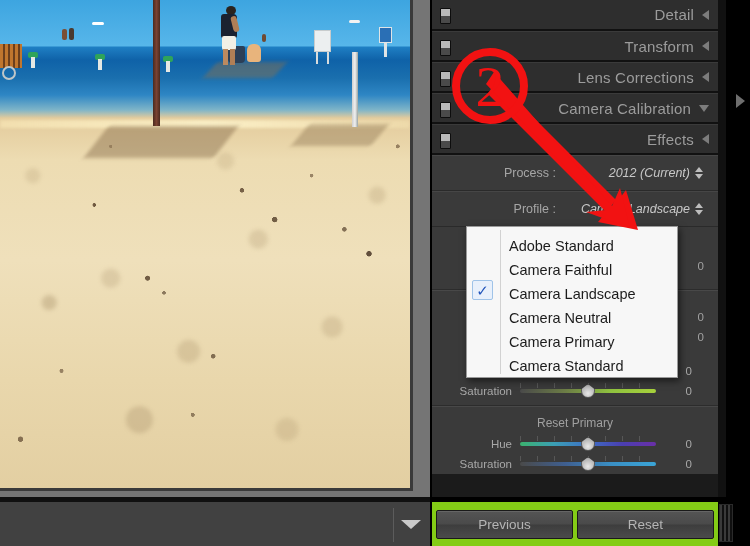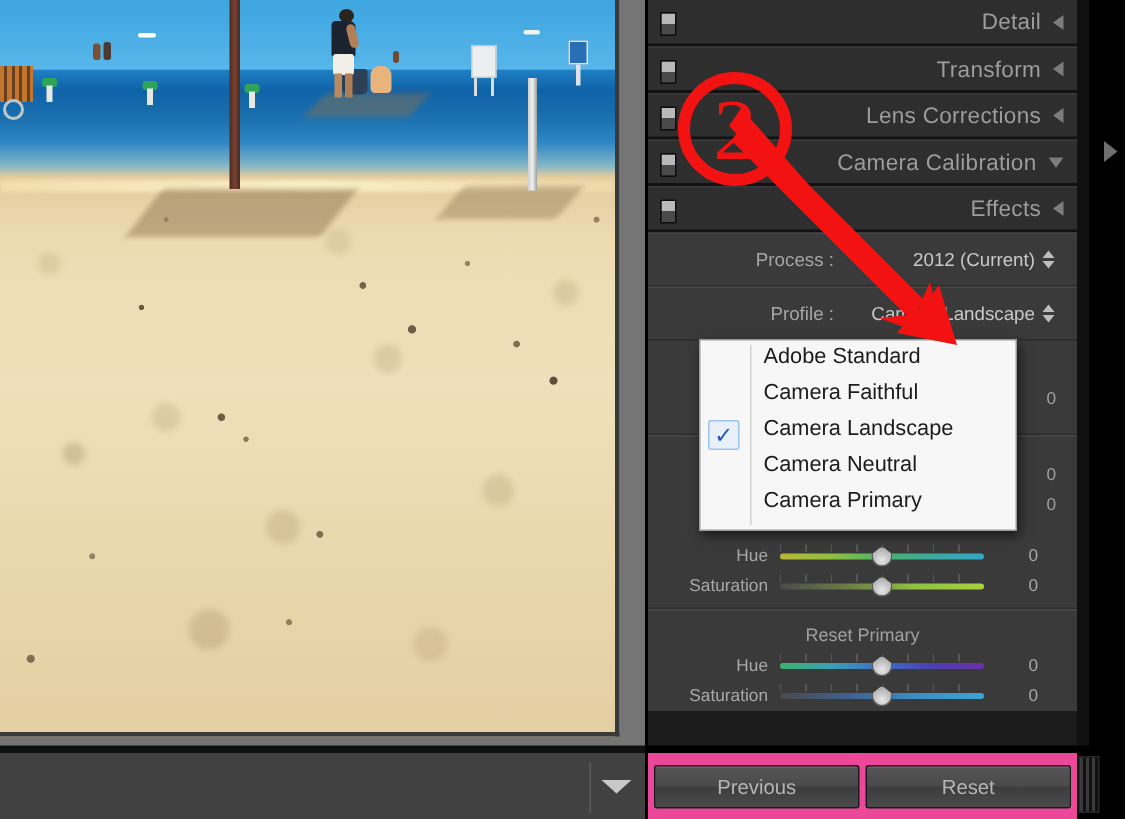--- a/index.html
+++ b/index.html
@@ -221,20 +221,21 @@
     color: #a6a6a6;
     padding-right: 12px;
   }
   .rs-value {
     flex: 1;
     text-align: right;
     font-size: 12.5px;
     color: #c8c8c8;
     position: relative;
     padding-right: 14px;
+    font-style: italic;
   }
   .rs-arrows {
     position: absolute; right: 1px; top: 50%;
     transform: translateY(-50%);
     display: flex; flex-direction: column; gap: 2px;
   }
   .rs-arrows i {
     display: block; width: 0; height: 0;
     border-left: 4px solid transparent;
     border-right: 4px solid transparent;
@@ -292,21 +293,21 @@
 
   .hidden-vals {
     position: absolute; right: 14px;
     font-size: 11.5px; color: #a0a0a0;
   }
 
   
   .btn-bar {
     position: absolute; left: 2px; top: 500px;
     width: 286px; height: 46px;
-    background: #ec4899;
+    background: #84cc16;
     border-top: 2px solid #000;
     display: flex; align-items: center; gap: 4px;
     padding: 0 4px;
   }
   .btn {
     flex: 1; height: 29px;
     background: linear-gradient(to bottom,#555 0%, #4a4a4a 48%, #3d3d3d 52%, #4b4b4b 100%);
     border: 1px solid #1a1a1a;
     border-radius: 2px;
     color: #b5b5b5;
@@ -340,21 +341,21 @@
     width: 212px;
     background: #f7f7f7;
     border: 1px solid #9a9a9a;
     box-shadow: 2px 3px 7px rgba(0,0,0,.55);
     z-index: 40;
     padding: 3px 0;
   }
   .dd-item {
     position: relative;
     height: 24px;
-    display: flex; align-items: flex-start;
+    display: flex; align-items: flex-end;
     font-size: 14.5px;
     color: #1c1c1c;
     padding-left: 42px;
   }
   .dd-item::before {
     content: "";
     position: absolute; left: 33px; top: 0; bottom: 0;
     width: 1px; background: #d2d2d2;
   }
   .dd-check {
@@ -577,20 +578,23 @@
       <div class="dd-item">
         <span class="dd-check">✓</span>
         <span>Camera Landscape</span>
       </div>
       <div class="dd-item">
         <span>Camera Neutral</span>
       </div>
       <div class="dd-item">
         <span>Camera Primary</span>
       </div>
+      <div class="dd-item">
+        <span>Camera Standard</span>
+      </div>
     </div>
 
   </div>
 
   <div class="annot">
     <svg width="320" height="546" viewBox="0 0 320 546">
       <polygon points="58,94 178,214 196,190 208,230 168,222 186,200 66,80" fill="#f21212"></polygon>
       <path d="M56,84 L176,210 L156,212 L200,228 L190,188 L182,206 L64,72 Z" fill="#f21212"></path>
     </svg>
     <div class="annot-num">2</div>

